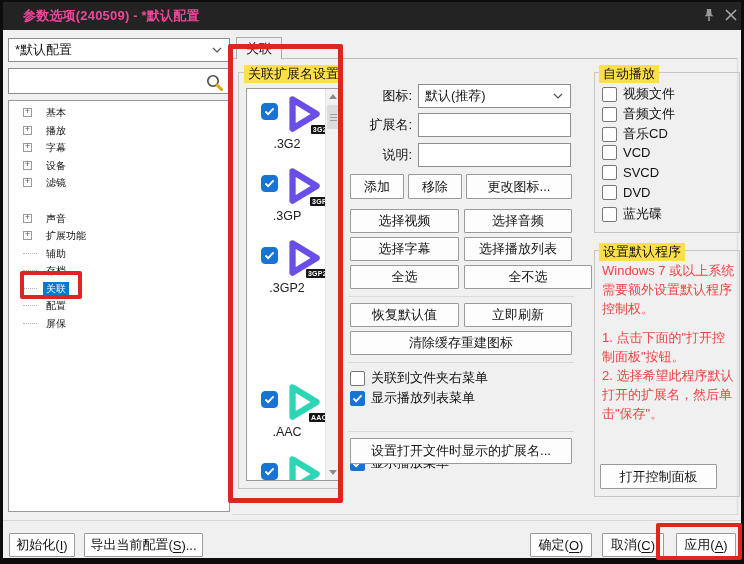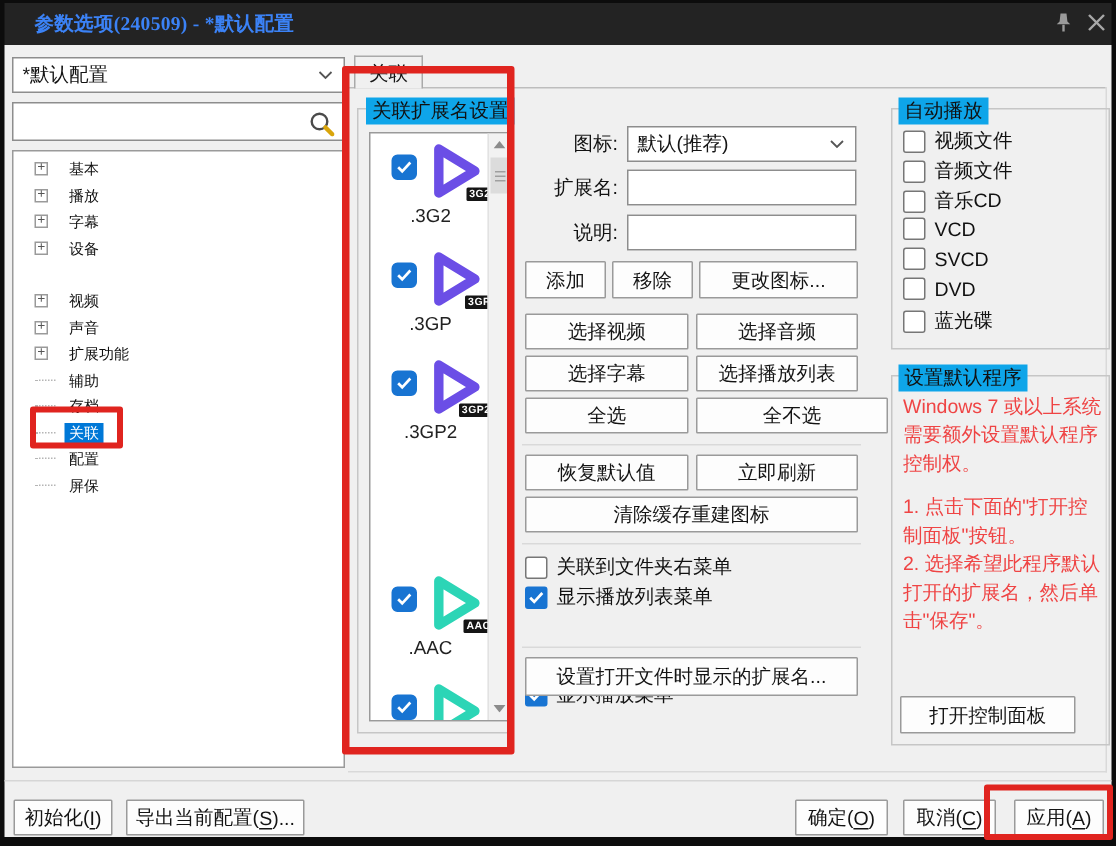--- a/index.html
+++ b/index.html
@@ -7,34 +7,34 @@
   body {
     position:relative;
     background:#0c0c0c;
     font-family:"Liberation Sans","DejaVu Sans",sans-serif;
     font-size:13px; color:#141414;
     -webkit-font-smoothing:antialiased;
   }
 
   
   .titlebar { position:absolute; left:3px; right:3px; top:2px; height:28px; background:#232323; display:flex; align-items:center; }
-  .titletext { color:#3b82f6; font-weight:700; font-size:13px; padding-left:20px; letter-spacing:.2px;font-family:Liberation Serif, serif; }
+  .titletext { color:#ec4899; font-weight:700; font-size:13px; padding-left:20px; letter-spacing:.2px; }
   .titlebtn { position:absolute; top:6px; width:18px; height:18px; display:flex; align-items:center; justify-content:center; }
 
   
   .client { position:absolute; left:3px; right:3px; top:30px; bottom:6px; background:#f0f0f0; }
 
   
   .btn { position:absolute; display:flex; align-items:center; justify-content:center; background:#fdfdfd; border:1px solid #9a9a9a; font-size:13px; color:#141414; border-radius:1px; }
   .inputbox { position:absolute; background:#fff; border:1px solid #8d8d8d; }
   input.txt { width:100%; height:100%; border:none; outline:none; font:13px "Liberation Sans","DejaVu Sans",sans-serif; padding:0 6px; background:transparent; }
   .dropdown { position:absolute; background:#fff; border:1px solid #8d8d8d; display:flex; align-items:center; padding:0 6px; }
   .dropdown .chev { position:absolute; right:7px; top:50%; margin-top:-3px; }
   .groupbox { position:absolute; border:1px solid #c6c6c6; }
-  .grouplabel { position:absolute; background:#0ea5e9; padding:0 4px; font-size:13px; color:#111; white-space:nowrap;text-align:right; }
+  .grouplabel { position:absolute; background:#fde047; padding:0 4px; font-size:13px; color:#111; white-space:nowrap;text-align:right; }
   .hline { position:absolute; height:1px; background:#d9d9d9; }
   .vline { position:absolute; width:1px; background:#d9d9d9; }
 
   
   .cb { width:15px; height:15px; border:1px solid #767676; border-radius:2px; background:#fff; position:relative; flex:none; display:flex; align-items:center; justify-content:center; }
   .cb svg { display:none; }
   .cb.checked { background:#1874d2; border-color:#1874d2; }
   .cb.checked svg { display:block; }
   .checkrow { position:absolute; display:flex; align-items:center; gap:6px; font-size:13px; color:#111; white-space:nowrap; }
 
@@ -133,23 +133,23 @@
       <span class="tlabel">播放</span>
     </div>
   <div class="trow" style="top:38px">
       <span class="plusbox"></span>
       <span class="tlabel">字幕</span>
     </div>
   <div class="trow" style="top:56px">
       <span class="plusbox"></span>
       <span class="tlabel">设备</span>
     </div>
-  <div class="trow" style="top:91px">
-      <span class="plusbox"></span>
-      <span class="tlabel">视频</span>
+  <div class="trow" style="top:73px">
+      <span class="plusbox"></span>
+      <span class="tlabel">滤镜</span>
     </div>
   <div class="trow" style="top:109px">
       <span class="plusbox"></span>
       <span class="tlabel">声音</span>
     </div>
   <div class="trow" style="top:126px">
       <span class="plusbox"></span>
       <span class="tlabel">扩展功能</span>
     </div>
   <div class="trow" style="top:144px">

